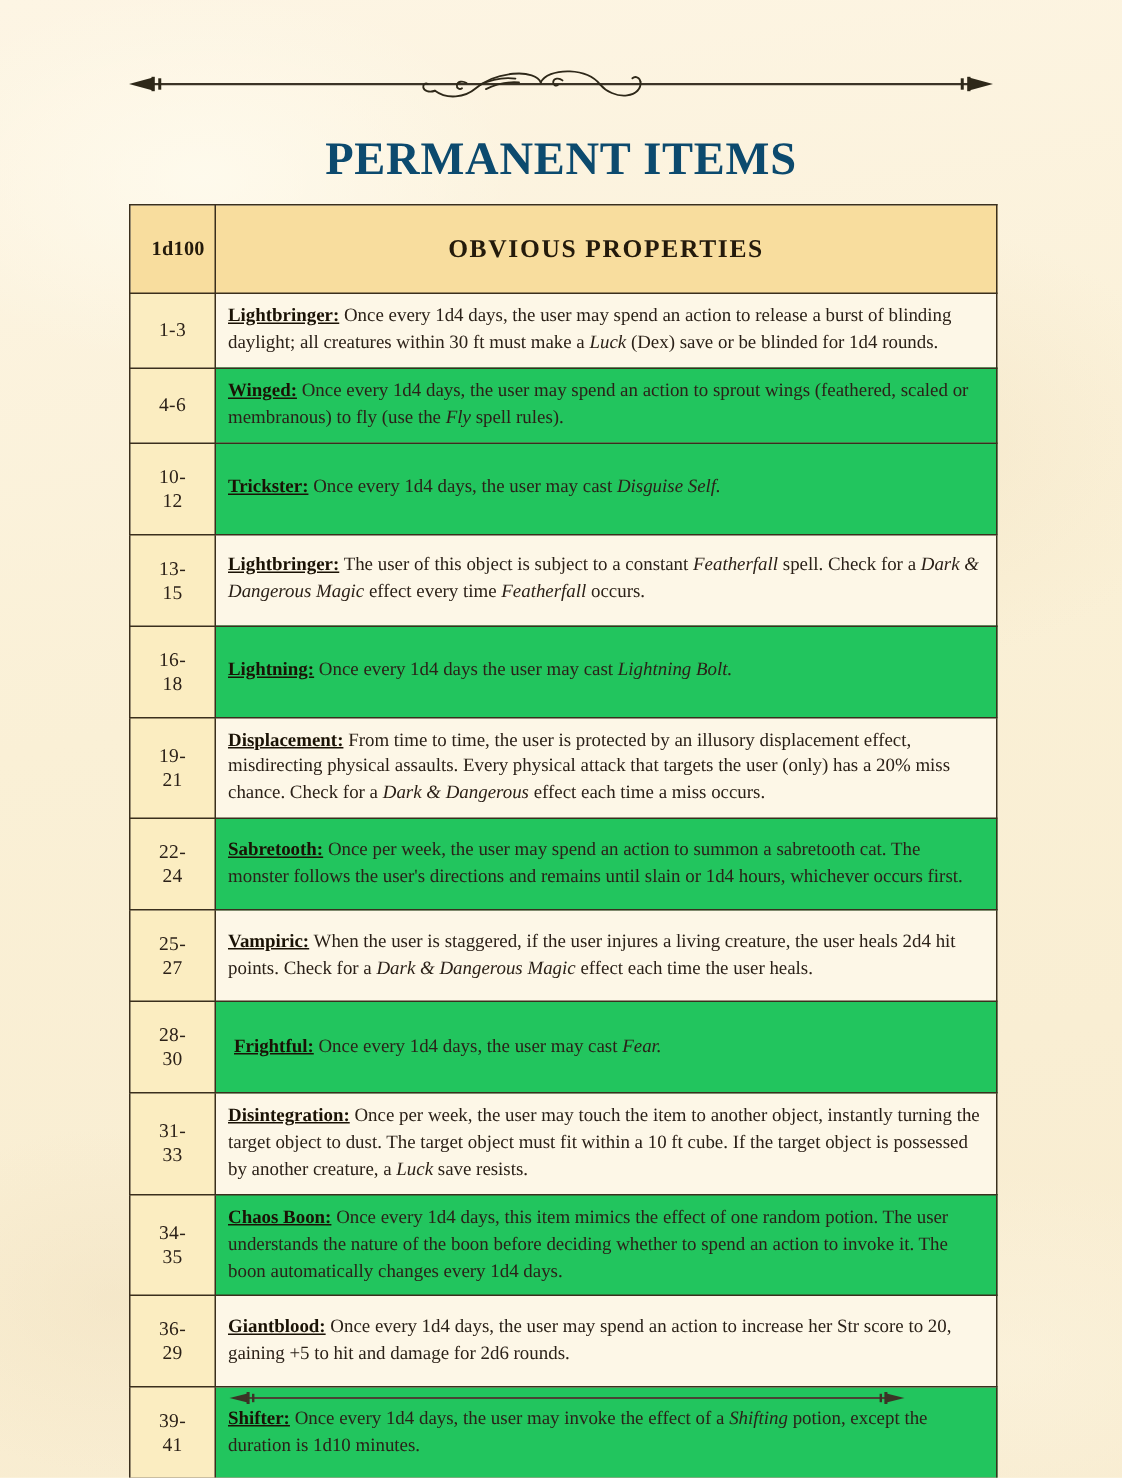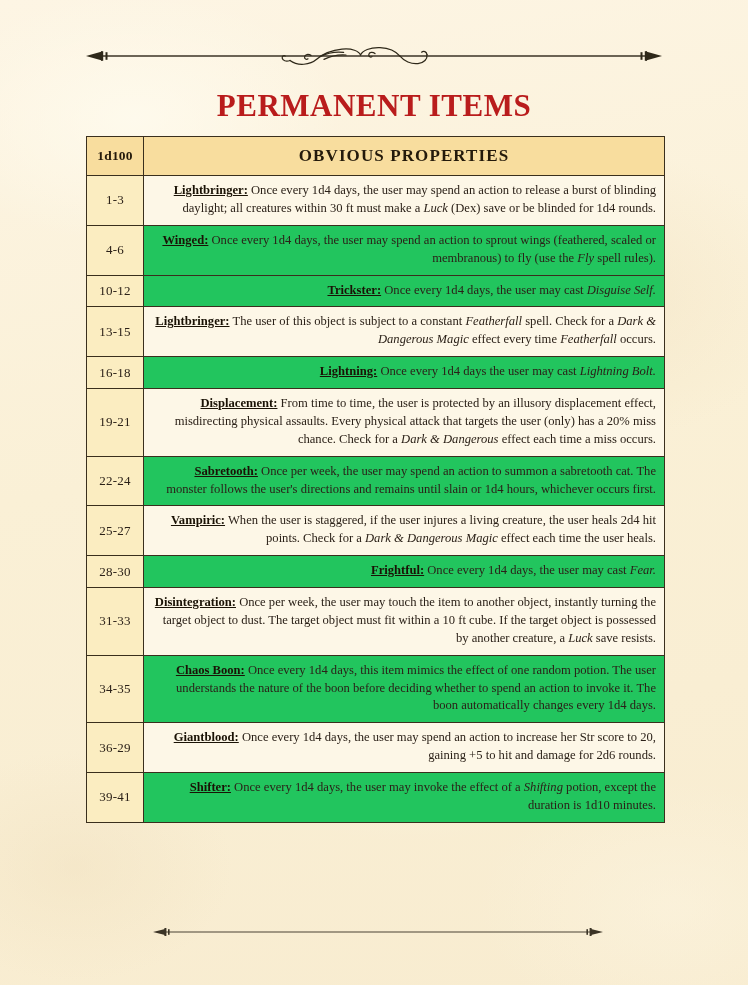--- a/index.html
+++ b/index.html
@@ -56,39 +56,39 @@
   
   .page-title {
     position: absolute;
     left: 0;
     top: 88px;
     width: 748px;
     text-align: center;
     font-size: 31px;
     font-weight: bold;
     letter-spacing: 0.5px;
-    color: #b91c1c;
+    color: #0c4a6e;
     font-family: "Liberation Serif", "DejaVu Serif", serif;
   }
 
   
   .items-table {
     position: absolute;
     left: 86px;
     top: 136px;
     width: 578px;
     border-collapse: collapse;
     border: 1px solid #3a2f1d;
     table-layout: fixed;
     box-shadow: 0 0 0 0 transparent;
   }
   .items-table td, .items-table th {
     border: 1px solid #3a2f1d;
     vertical-align: middle;
-    padding: 4px;
+    padding: 14px;
   }
   .col-roll { width: 57px; }
   .col-desc { width: 521px; }
 
   thead th {
     background: #f8dd9e;
     height: 30px;
     font-size: 13px;
     font-weight: bold;
     color: #241a0b;
@@ -108,21 +108,21 @@
     font-size: 13px;
     color: #2b2118;
     letter-spacing: 0.2px;
     margin-top: 17px;
   }
   tbody td.desc {
     padding: 6px 8px 7px 8px;
     font-size: 12.6px;
     line-height: 1.42;
     color: #2b2118;
-    text-align: right;
+    text-align: left;
   }
   tbody tr.odd td.desc { background: #fdf7e7; }
   tbody tr.even td.desc { background: #22c55e; }
 
   .desc b {
     font-weight: bold;
     text-decoration: underline;
     color: #1a1205;
   }
   .desc i {

